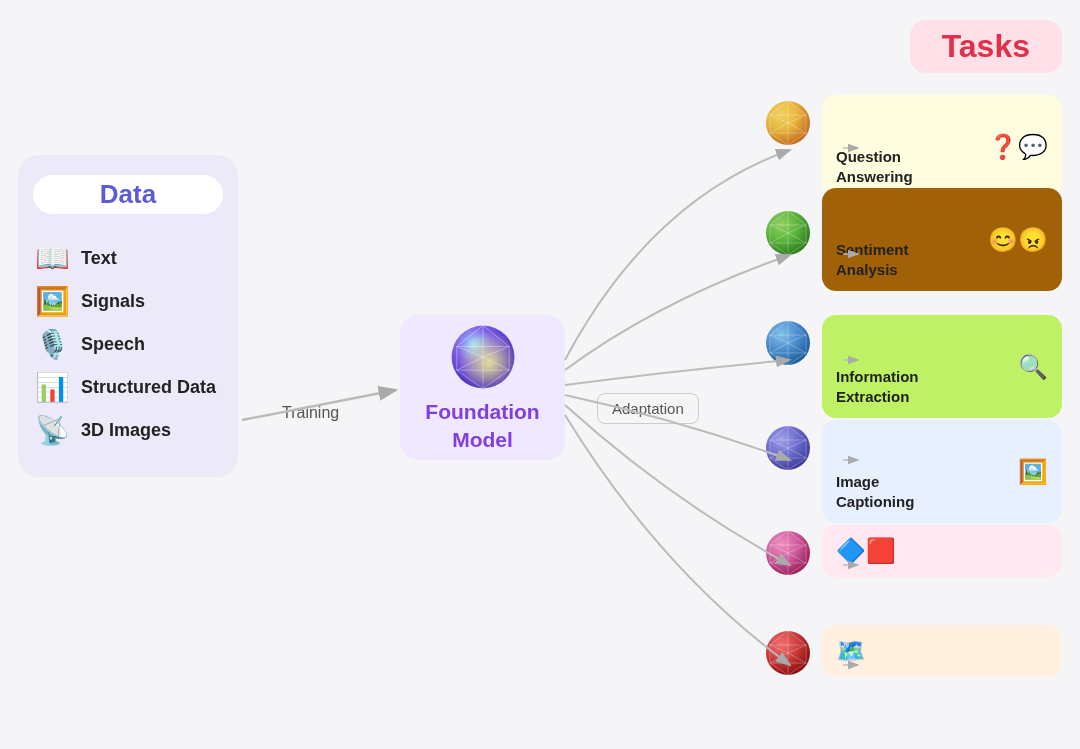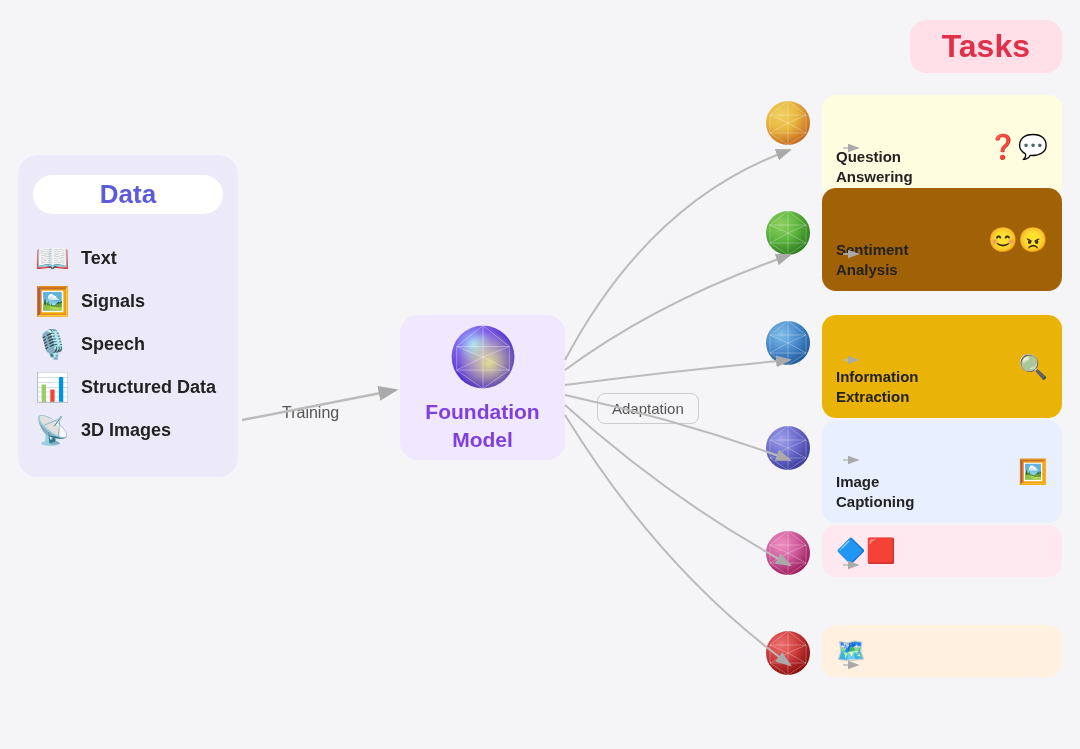--- a/index.html
+++ b/index.html
@@ -320,21 +320,21 @@
           <line x1="42" y1="16" x2="42" y2="34"></line>
         <line x1="24" y1="24" x2="6" y2="34"></line>
           <line x1="24" y1="24" x2="42" y2="34"></line>
         <line x1="6" y1="34" x2="24" y2="46"></line>
           <line x1="42" y1="34" x2="24" y2="46"></line>
         <line x1="6" y1="34" x2="42" y2="34"></line>
           <line x1="24" y1="24" x2="24" y2="46"></line>
       </g>
     </svg>
   </div>
-    <div class="task-card" style="top: 315px; background: #eab308;">
+    <div class="task-card" style="top: 315px; background: #bef264;">
     <div class="task-text-area">
       <div class="task-name">Information<br>Extraction</div>
     </div>
     <div class="task-icon-right">🔍</div>
   </div>
     <div style="position: absolute; right: 268px; top: 424px; width: 48px; height: 48px;">
     <svg viewBox="0 0 48 48" style="width:48px;height:48px;">
       <defs>
         <radialGradient id="sg3" cx="35%" cy="30%" r="70%">
           <stop offset="0%" stop-color="#a0a0e8"></stop>

